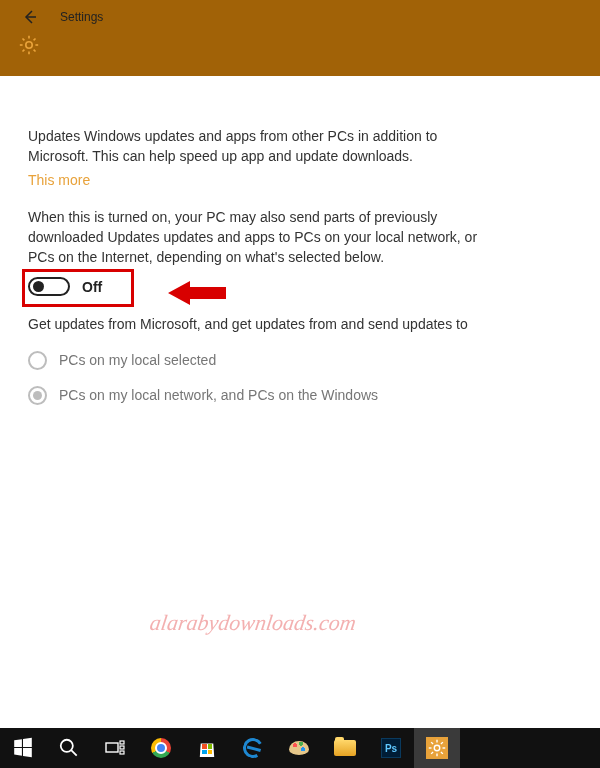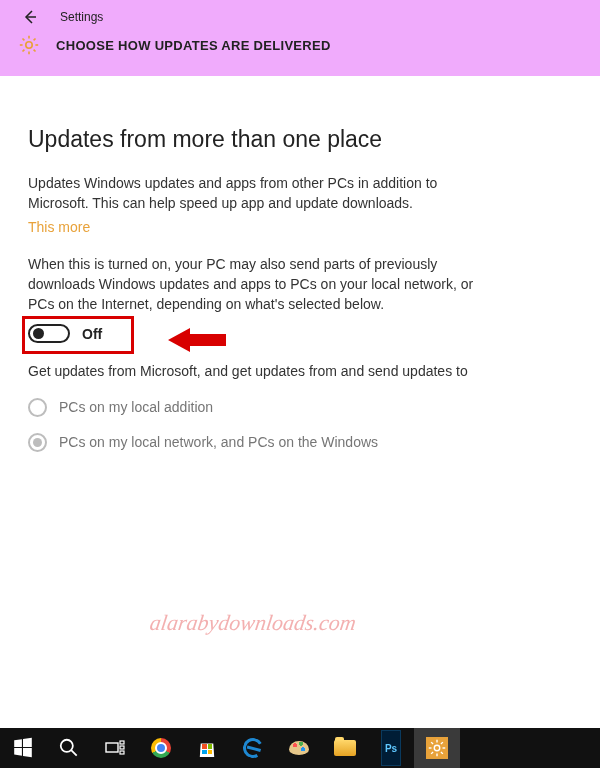--- a/index.html
+++ b/index.html
@@ -1,18 +1,18 @@
 <!DOCTYPE html>
 <html><head>
   <meta charset="utf-8">
   <style>
     * { margin: 0; padding: 0; box-sizing: border-box; font-family: "Segoe UI", Tahoma, sans-serif; }
     body { width: 600px; height: 768px; background: #fff; position: relative; overflow: hidden; }
 
-    .header-bar { background: #f0abfc; height: 76px; padding: 0 18px; }
+    .header-bar { background: #a16207; height: 76px; padding: 0 18px; }
     .header-row1 { display: flex; align-items: center; padding-top: 6px; height: 28px; }
     .back-btn { width: 24px; height: 24px; display: flex; align-items: center; justify-content: center; cursor: pointer; }
     .settings-label { font-size: 12px; margin-left: 18px; color: #222; }
     .header-row2 { display: flex; align-items: center; margin-top: 6px; }
     .gear { width: 22px; height: 22px; margin-right: 16px; }
     .page-sub { font-size: 13px; font-weight: 600; letter-spacing: 0.3px; color: #222; }
 
     .content { padding: 50px 28px 0 28px; max-width: 520px; }
     .heading { font-size: 23px; font-weight: 300; color: #222; margin-bottom: 20px; }
     .para { font-size: 14px; color: #333; line-height: 1.45; margin-bottom: 4px; }
@@ -42,21 +42,21 @@
     .chrome-circle::after { content: ""; position: absolute; width: 8px; height: 8px; background: #4285f4; border: 2px solid #fff; border-radius: 50%; top: 4px; left: 4px; }
     .store-bag { width: 18px; height: 18px; background: #fff; position: relative; clip-path: polygon(15% 25%, 85% 25%, 90% 100%, 10% 100%); }
     .store-bag::before { content: ""; position: absolute; width: 8px; height: 6px; border: 2px solid #fff; border-bottom: none; border-radius: 6px 6px 0 0; top: -6px; left: 3px; }
     .store-win { position: absolute; width: 10px; height: 10px; top: 5px; left: 4px; display: grid; grid-template: 1fr 1fr / 1fr 1fr; gap: 1px; }
     .store-win span:nth-child(1){background:#f25022}.store-win span:nth-child(2){background:#7fba00}.store-win span:nth-child(3){background:#00a4ef}.store-win span:nth-child(4){background:#ffb900}
     .edge-e { width: 20px; height: 20px; border: 3px solid #1e88d2; border-radius: 50%; border-right-color: transparent; transform: rotate(15deg); position: relative; }
     .edge-e::after { content: ""; position: absolute; width: 14px; height: 3px; background: #1e88d2; top: 6px; left: 1px; }
     .paint-pal { width: 20px; height: 14px; background: radial-gradient(circle at 30% 30%, #ff5252 2px, transparent 2px), radial-gradient(circle at 60% 20%, #4caf50 2px, transparent 2px), radial-gradient(circle at 70% 60%, #2196f3 2px, transparent 2px), #e6c78a; border-radius: 50% 50% 50% 50% / 60% 60% 40% 40%; }
     .folder-ico { width: 22px; height: 16px; background: linear-gradient(#ffd76a, #e6a323); border-radius: 2px; position: relative; }
     .folder-ico::before { content: ""; position: absolute; width: 9px; height: 4px; background: #ffd76a; top: -3px; left: 1px; border-radius: 2px 2px 0 0; }
-    .ps-box { width: 20px; height: 36px; background: #001d36; color: #5fc8ff; font-size: 10px; font-weight: bold; display: flex; align-items: center; justify-content: center; border: 1px solid #0a3a5e; }
+    .ps-box { width: 20px; height: 20px; background: #001d36; color: #5fc8ff; font-size: 10px; font-weight: bold; display: flex; align-items: center; justify-content: center; border: 1px solid #0a3a5e; }
   </style>
 </head>
 <body>
 
 <div class="header-bar">
   <div class="header-row1">
     <div class="back-btn">
       <svg width="16" height="16" viewBox="0 0 16 16">
           <path d="M10 2 L4 8 L10 14" stroke="#222" stroke-width="1.5" fill="none"></path>
           <path d="M4 8 H14" stroke="#222" stroke-width="1.5"></path>
@@ -71,50 +71,48 @@
           <line x1="12" y1="2" x2="12" y2="5"></line>
           <line x1="12" y1="19" x2="12" y2="22"></line>
           <line x1="2" y1="12" x2="5" y2="12"></line>
           <line x1="19" y1="12" x2="22" y2="12"></line>
           <line x1="4.9" y1="4.9" x2="7" y2="7"></line>
           <line x1="17" y1="17" x2="19.1" y2="19.1"></line>
           <line x1="4.9" y1="19.1" x2="7" y2="17"></line>
           <line x1="17" y1="7" x2="19.1" y2="4.9"></line>
         </g>
       </svg>
-    <span class="page-sub">CHOOSE HOW UPDATES ARE DELIVERED</span>
   </div>
 </div>
 
 <div class="content">
-  <h1 class="heading">Updates from more than one place</h1>
 
   <p class="para">Updates Windows updates and apps from other PCs in addition to Microsoft. This can help speed up app and update downloads.</p>
   <span class="link">This more</span>
 
   <div class="spacer"></div>
 
-  <p class="para">When this is turned on, your PC may also send parts of previously downloads Windows updates and apps to PCs on your local network, or PCs on the Internet, depending on what's selected below.</p>
+  <p class="para">When this is turned on, your PC may also send parts of previously downloaded Updates updates and apps to PCs on your local network, or PCs on the Internet, depending on what's selected below.</p>
 
   <div class="toggle-wrap">
     <div class="highlight-box"></div>
     <div class="toggle">
       <div class="toggle-knob"></div>
     </div>
     <span class="toggle-label">Off</span>
     <svg class="arrow" width="60" height="28" viewBox="0 0 60 28">
       <polygon points="0,14 22,2 22,8 58,8 58,20 22,20 22,26" fill="#d80000"></polygon>
     </svg>
   </div>
 
   <p class="para">Get updates from Microsoft, and get updates from and send updates to</p>
 
   <div class="radio-row">
     <div class="radio"></div>
-    <span class="radio-label">PCs on my local addition</span>
+    <span class="radio-label">PCs on my local selected</span>
   </div>
 
   <div class="radio-row">
     <div class="radio selected"></div>
     <span class="radio-label">PCs on my local network, and PCs on the Windows</span>
   </div>
 </div>
 
 <div class="watermark">alarabydownloads.com</div>
 

